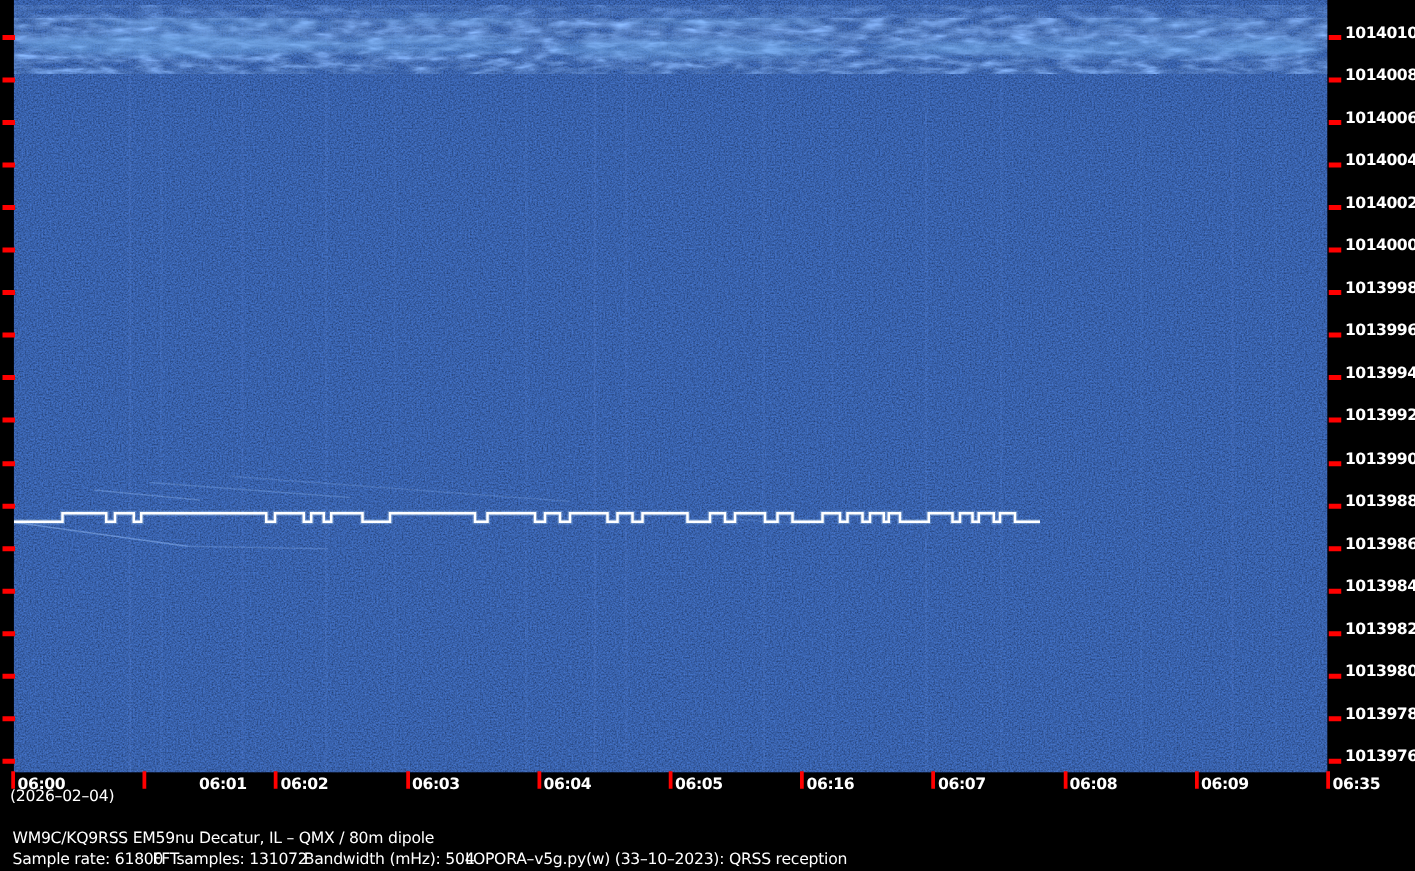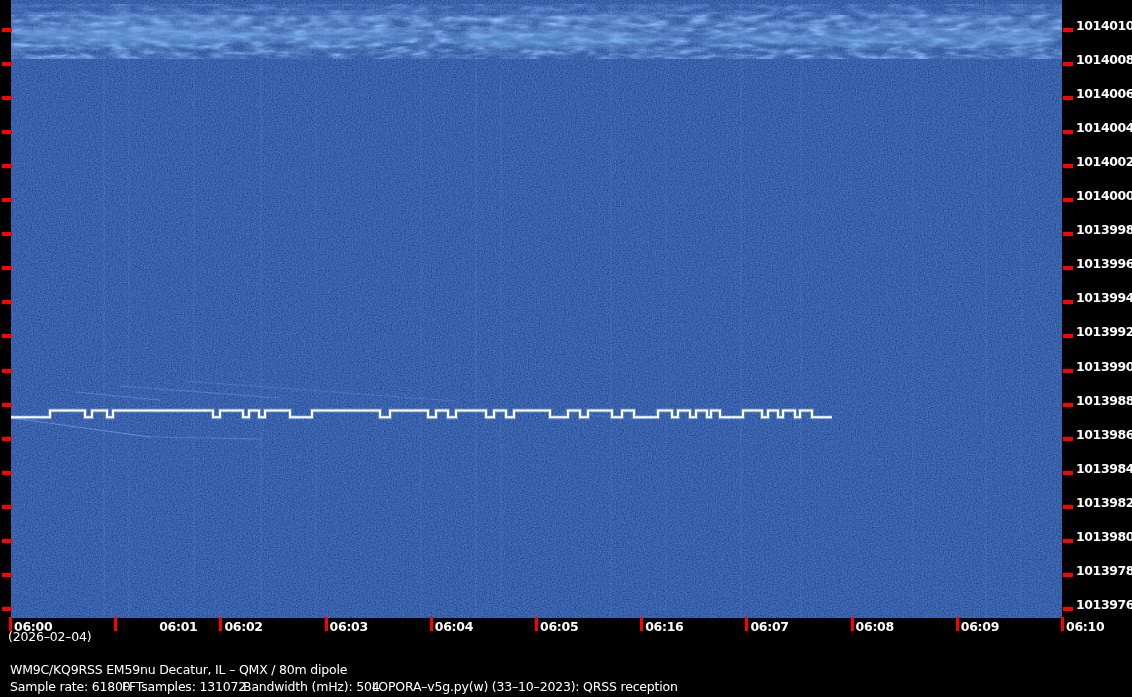--- a/index.html
+++ b/index.html
@@ -159,21 +159,21 @@
     <div class="tlabel" style="left:540.0px;">06:05</div>
     <div class="tickT" style="left:640.2px;"></div>
     <div class="tlabel" style="left:645.2px;">06:16</div>
     <div class="tickT" style="left:745.4px;"></div>
     <div class="tlabel" style="left:750.4px;">06:07</div>
     <div class="tickT" style="left:850.6px;"></div>
     <div class="tlabel" style="left:855.6px;">06:08</div>
     <div class="tickT" style="left:955.8px;"></div>
     <div class="tlabel" style="left:960.8px;">06:09</div>
     <div class="tickT" style="left:1061.0px;"></div>
-    <div class="tlabel" style="left:1066.0px;">06:10</div>
+    <div class="tlabel" style="left:1066.0px;">06:35</div>
   </div>
 
 <div class="footline" style="left:8px;top:629px;">(2026–02–04)</div>
 <div class="footline" style="left:10px;top:662px;">WM9C/KQ9RSS EM59nu Decatur, IL – QMX / 80m dipole</div>
 <div class="footline" style="left:10px;top:679px;">Sample rate: 61800</div>
 <div class="footline" style="left:122px;top:679px;">FFTsamples: 131072</div>
 <div class="footline" style="left:243px;top:679px;">Bandwidth (mHz): 504</div>
 <div class="footline" style="left:372px;top:679px;">LOPORA–v5g.py(w) (33–10–2023): QRSS reception</div>
 
 </body></html>

